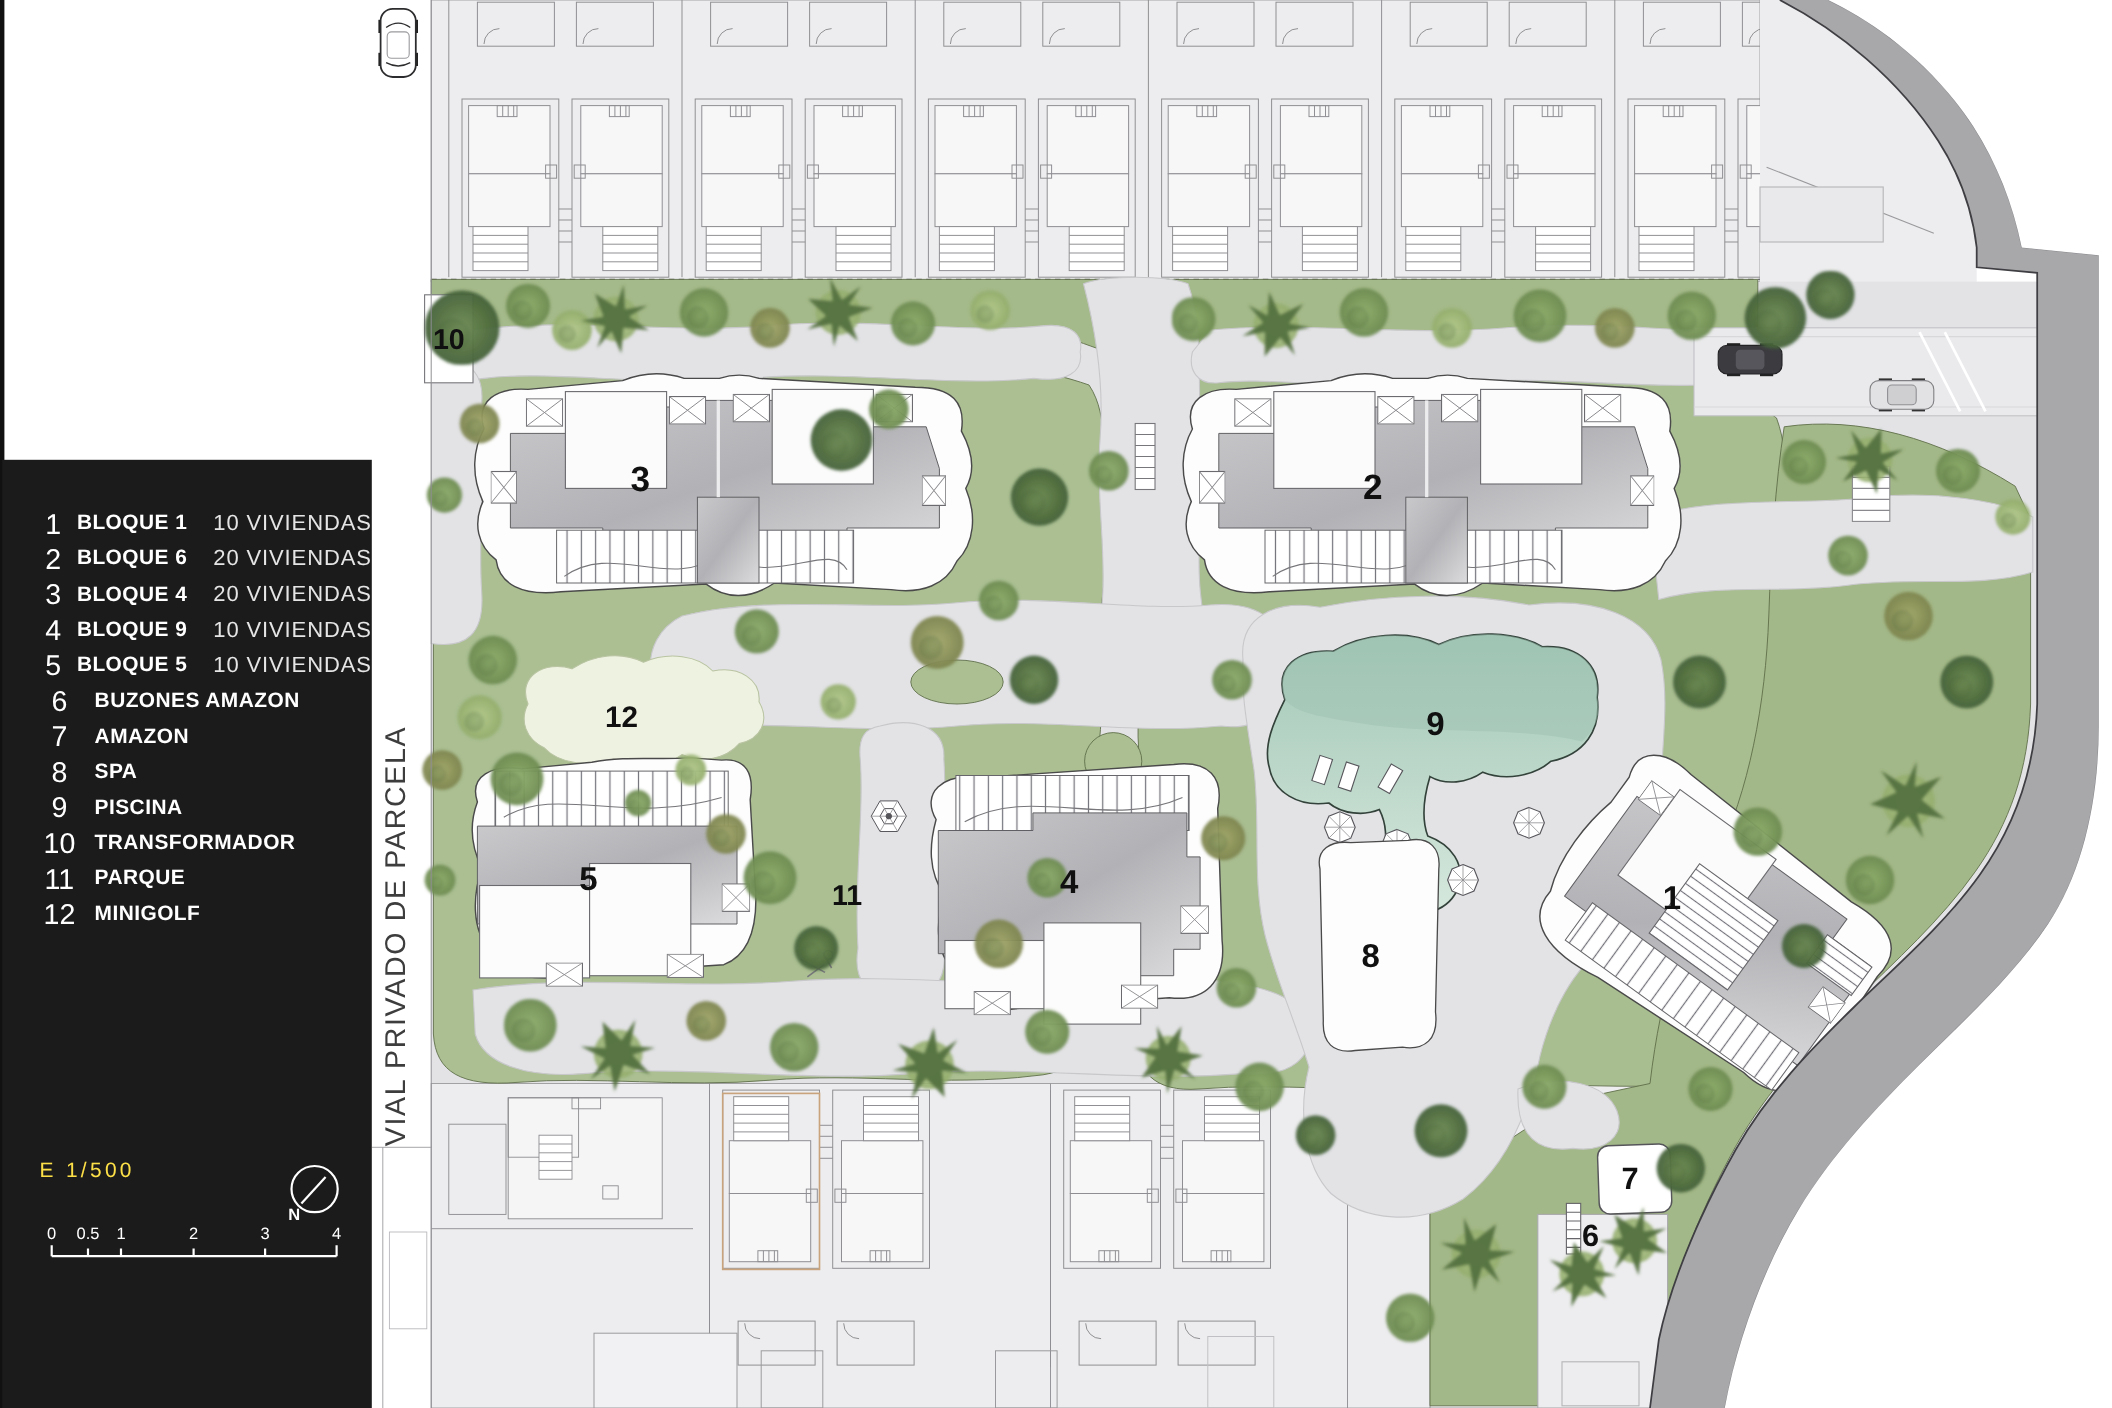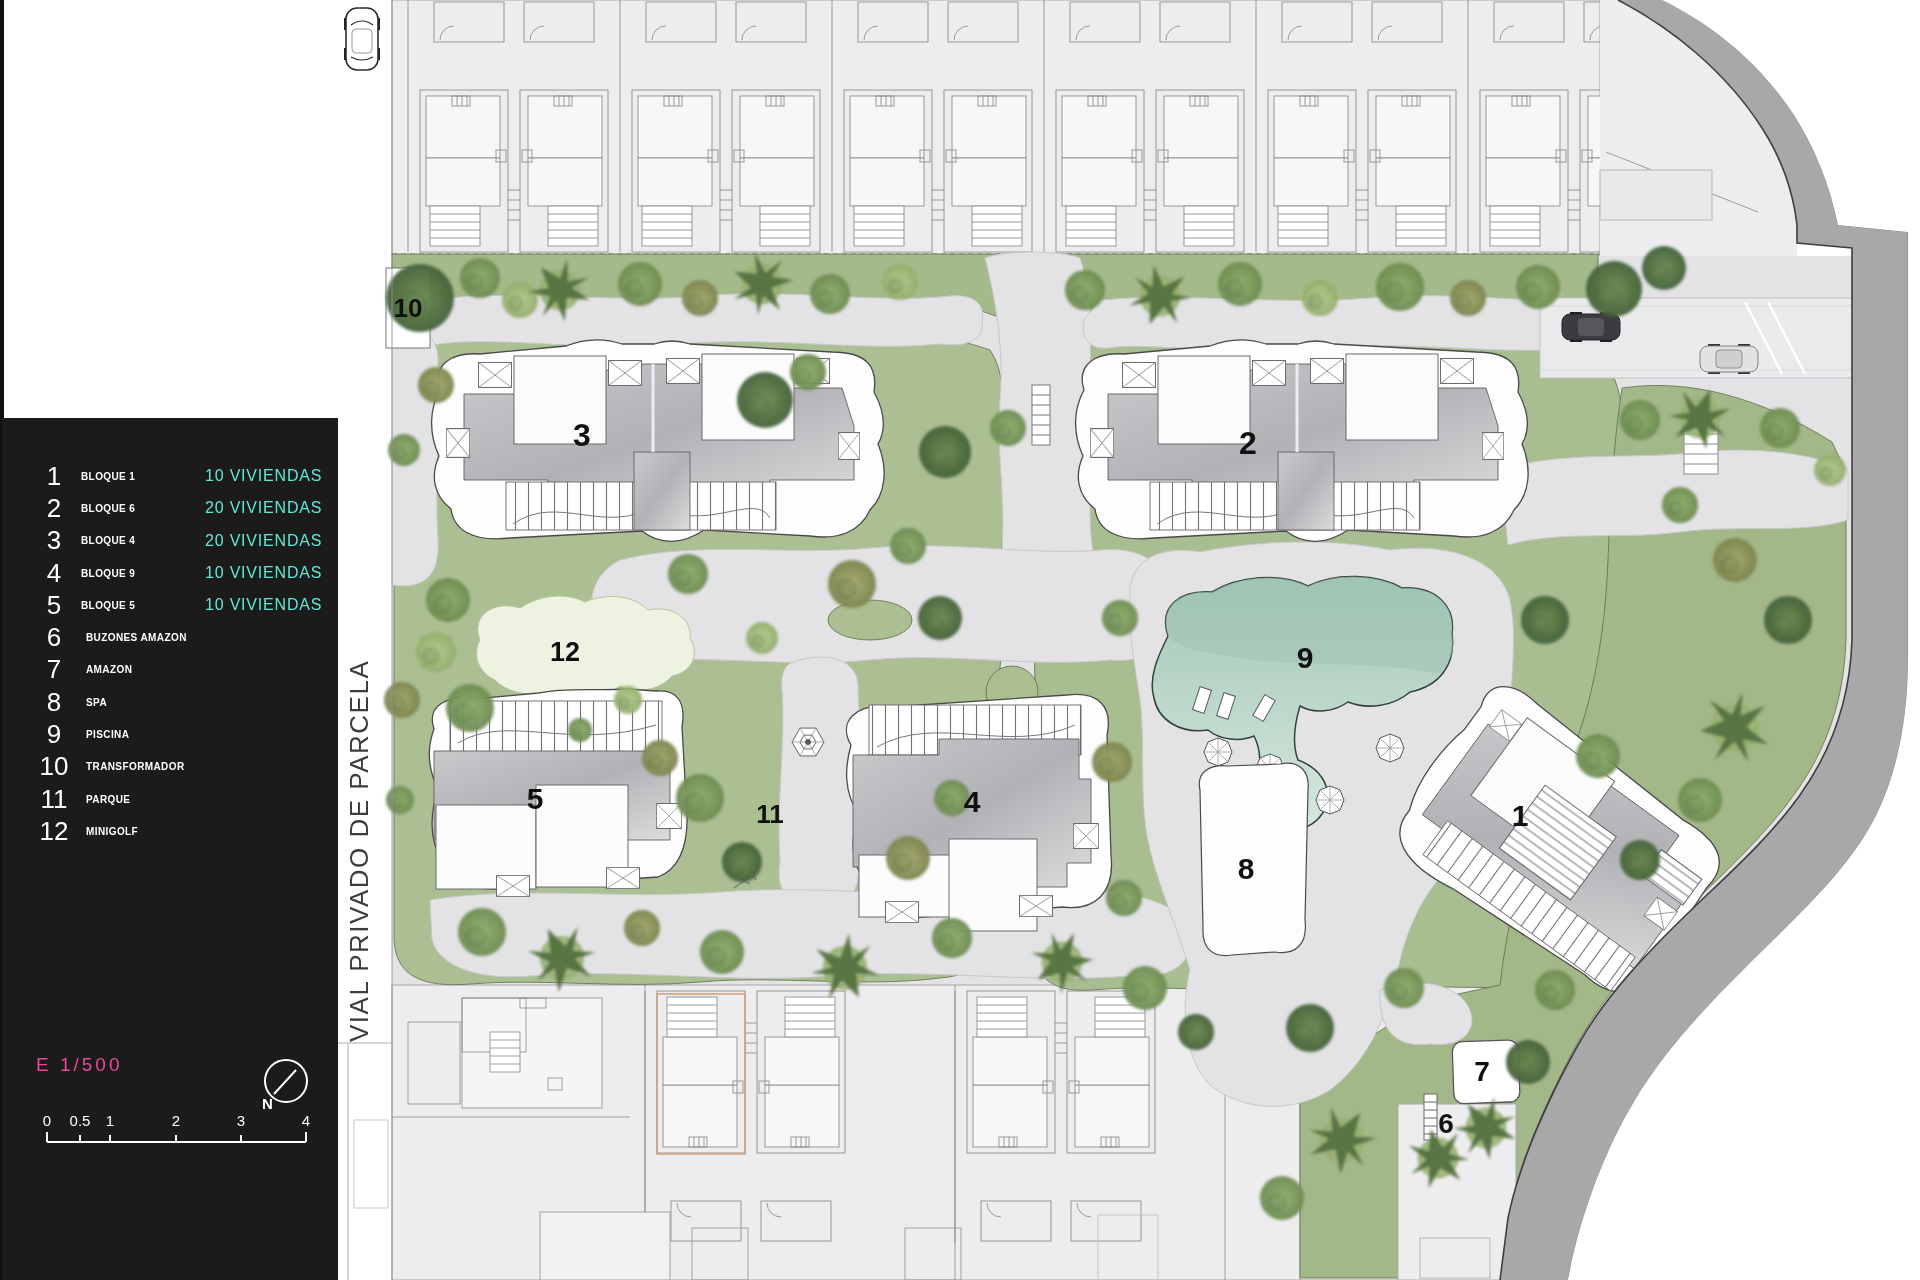--- a/index.html
+++ b/index.html
@@ -4,24 +4,24 @@
 <style>
   html,body{margin:0;padding:0;background:#ffffff;}
   body{font-family:"Liberation Sans",sans-serif;}
   #stage{position:relative;width:1920px;height:1280px;background:#ffffff;overflow:hidden;}
   #plan-svg{position:absolute;left:0;top:0;}
   
   .panel{position:absolute;left:2px;top:418px;width:336px;height:862px;background:#1b1b1b;color:#ffffff;}
   .legend-rows{position:absolute;left:0;top:42px;width:100%;}
   .lrow{display:flex;align-items:center;height:32.3px;padding-left:30px;}
   .lnum{width:44px;text-align:center;font-size:26px;font-weight:400;letter-spacing:0;}
-  .llabel{margin-left:5px;width:98px;font-size:10px;font-weight:700;letter-spacing:.4px;white-space:nowrap;}
+  .llabel{margin-left:5px;width:98px;font-size:19px;font-weight:700;letter-spacing:.4px;white-space:nowrap;}
   .llabel.wide{width:auto;margin-left:10px;}
-  .lsub{margin-left:26px;font-size:16px;font-weight:400;color:#5eead4;letter-spacing:.8px;white-space:nowrap;}
-  .scale-label{position:absolute;left:34px;top:636px;font-size:19px;letter-spacing:3px;color:#ec4899;font-weight:400;}
+  .lsub{margin-left:26px;font-size:20px;font-weight:400;color:#e5e5e5;letter-spacing:.8px;white-space:nowrap;}
+  .scale-label{position:absolute;left:34px;top:636px;font-size:19px;letter-spacing:3px;color:#fde047;font-weight:400;}
   .sb-svg{position:absolute;left:4px;top:692px;}
   .compass-svg{position:absolute;left:250px;top:638px;}
   
   .road-label{position:absolute;left:344px;top:1042px;transform:rotate(-90deg);transform-origin:0 0;
               width:312px;text-align:center;font-size:26px;color:#3d3d3d;letter-spacing:1.5px;font-weight:400;white-space:nowrap;}
 </style>
 </head>
 <body>
 
 <div id="stage">

